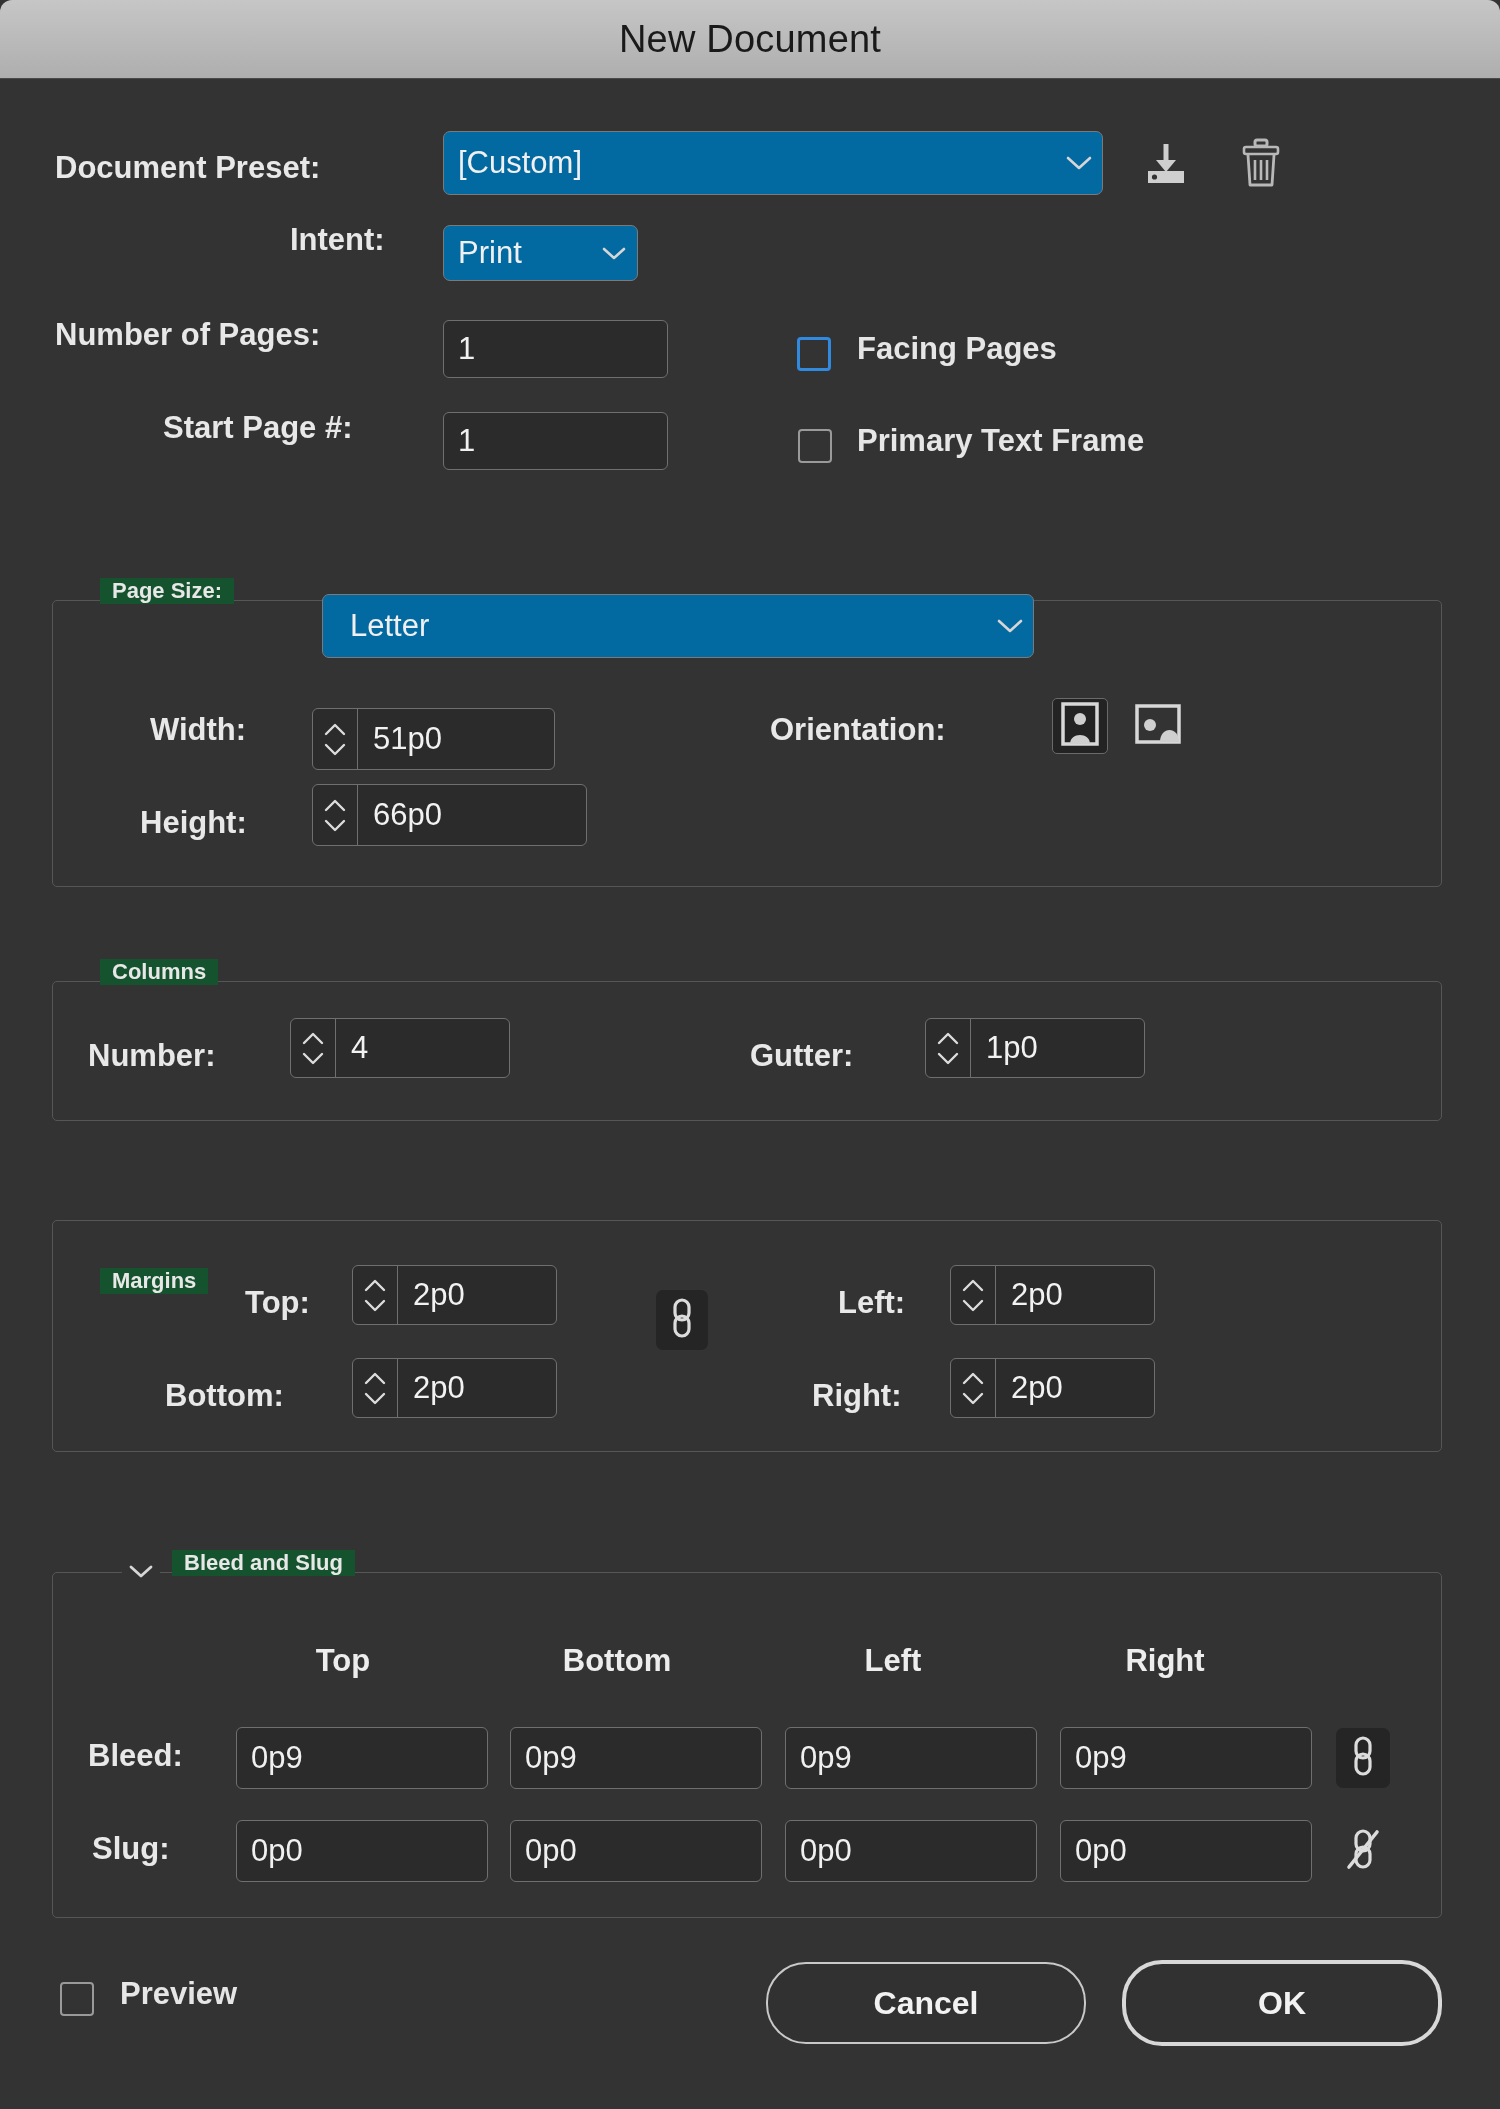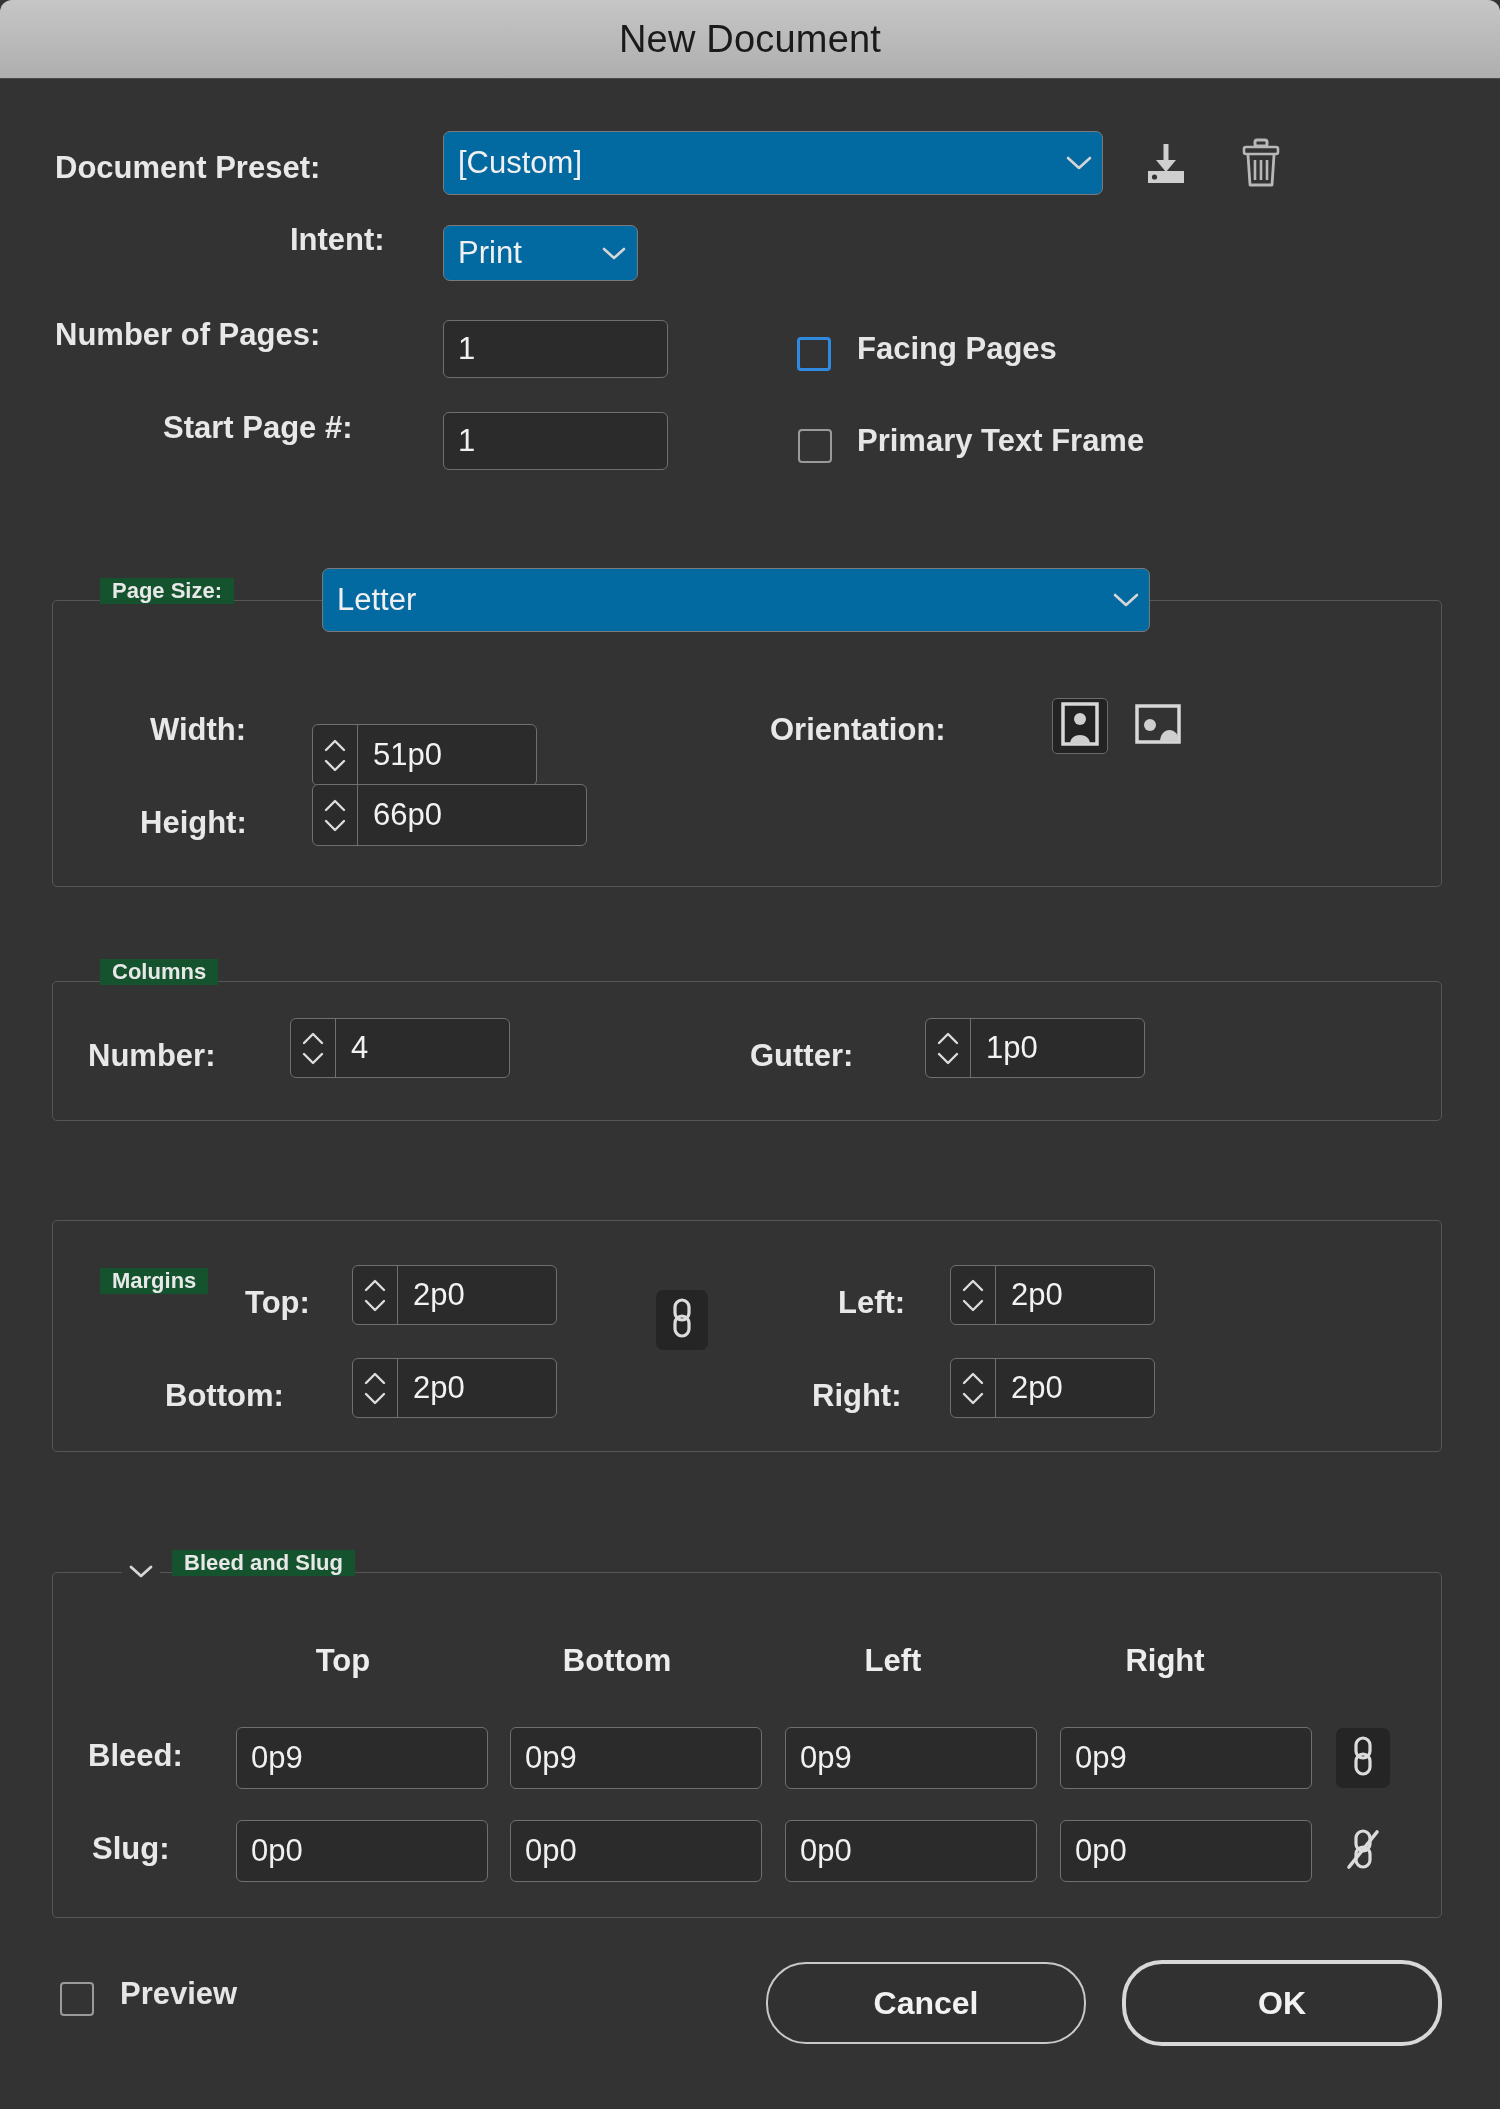--- a/index.html
+++ b/index.html
@@ -294,31 +294,31 @@
   <div class="field" style="left:443px; top:412px; width:225px; height:58px;">
     <span class="val">1</span>
   </div>
 
   <div class="checkbox cb-gray" style="left:798px; top:429px;"></div>
   <div class="lbl-plain" style="position:absolute; left:857px; top:423px;">Primary Text Frame</div>
 
   <div class="group" style="left:52px; top:600px; width:1390px; height:287px;"></div>
   <div class="group-legend" style="left:100px; top:578px;">Page Size:</div>
 
-  <div class="combo" style="left:322px; top:568px; width:828px; height:64px;">
+  <div class="combo" style="left:322px; top:594px; width:712px; height:64px;padding-left:13px;">
     <span class="val">Letter</span>
     <span class="chev">
       <svg width="26" height="16" viewBox="0 0 26 16">
           <path d="M2 3 L13 13 L24 3" stroke="#d6d6d6" stroke-width="2.6" fill="none" stroke-linecap="round" stroke-linejoin="round"></path>
         </svg>
     </span>
   </div>
 
   <div class="lbl" style="position:absolute; left:150px; top:712px;">Width:</div>
-  <div class="spin" style="left:312px; top:724px; width:225px; height:62px;">
+  <div class="spin" style="left:312px; top:708px; width:243px; height:62px;">
     <span class="arrows">
       <svg width="22" height="13" viewBox="0 0 22 13">
           <path d="M2 11 L11 2 L20 11" stroke="#dcdcdc" stroke-width="2.4" fill="none" stroke-linecap="round" stroke-linejoin="round"></path>
         </svg>
       <svg width="22" height="13" viewBox="0 0 22 13">
           <path d="M2 2 L11 11 L20 2" stroke="#dcdcdc" stroke-width="2.4" fill="none" stroke-linecap="round" stroke-linejoin="round"></path>
         </svg>
     </span>
     <span class="val">51p0</span>
   </div>

